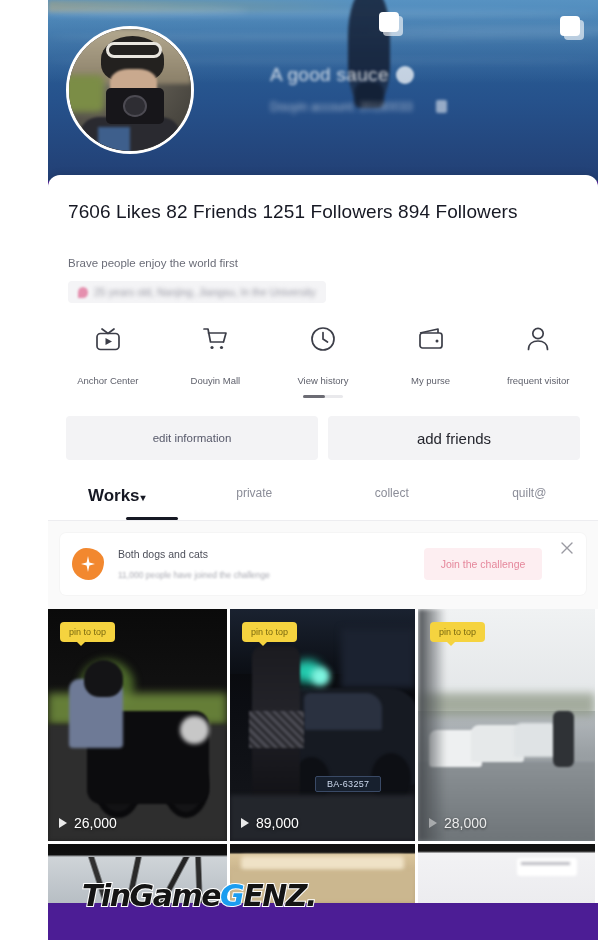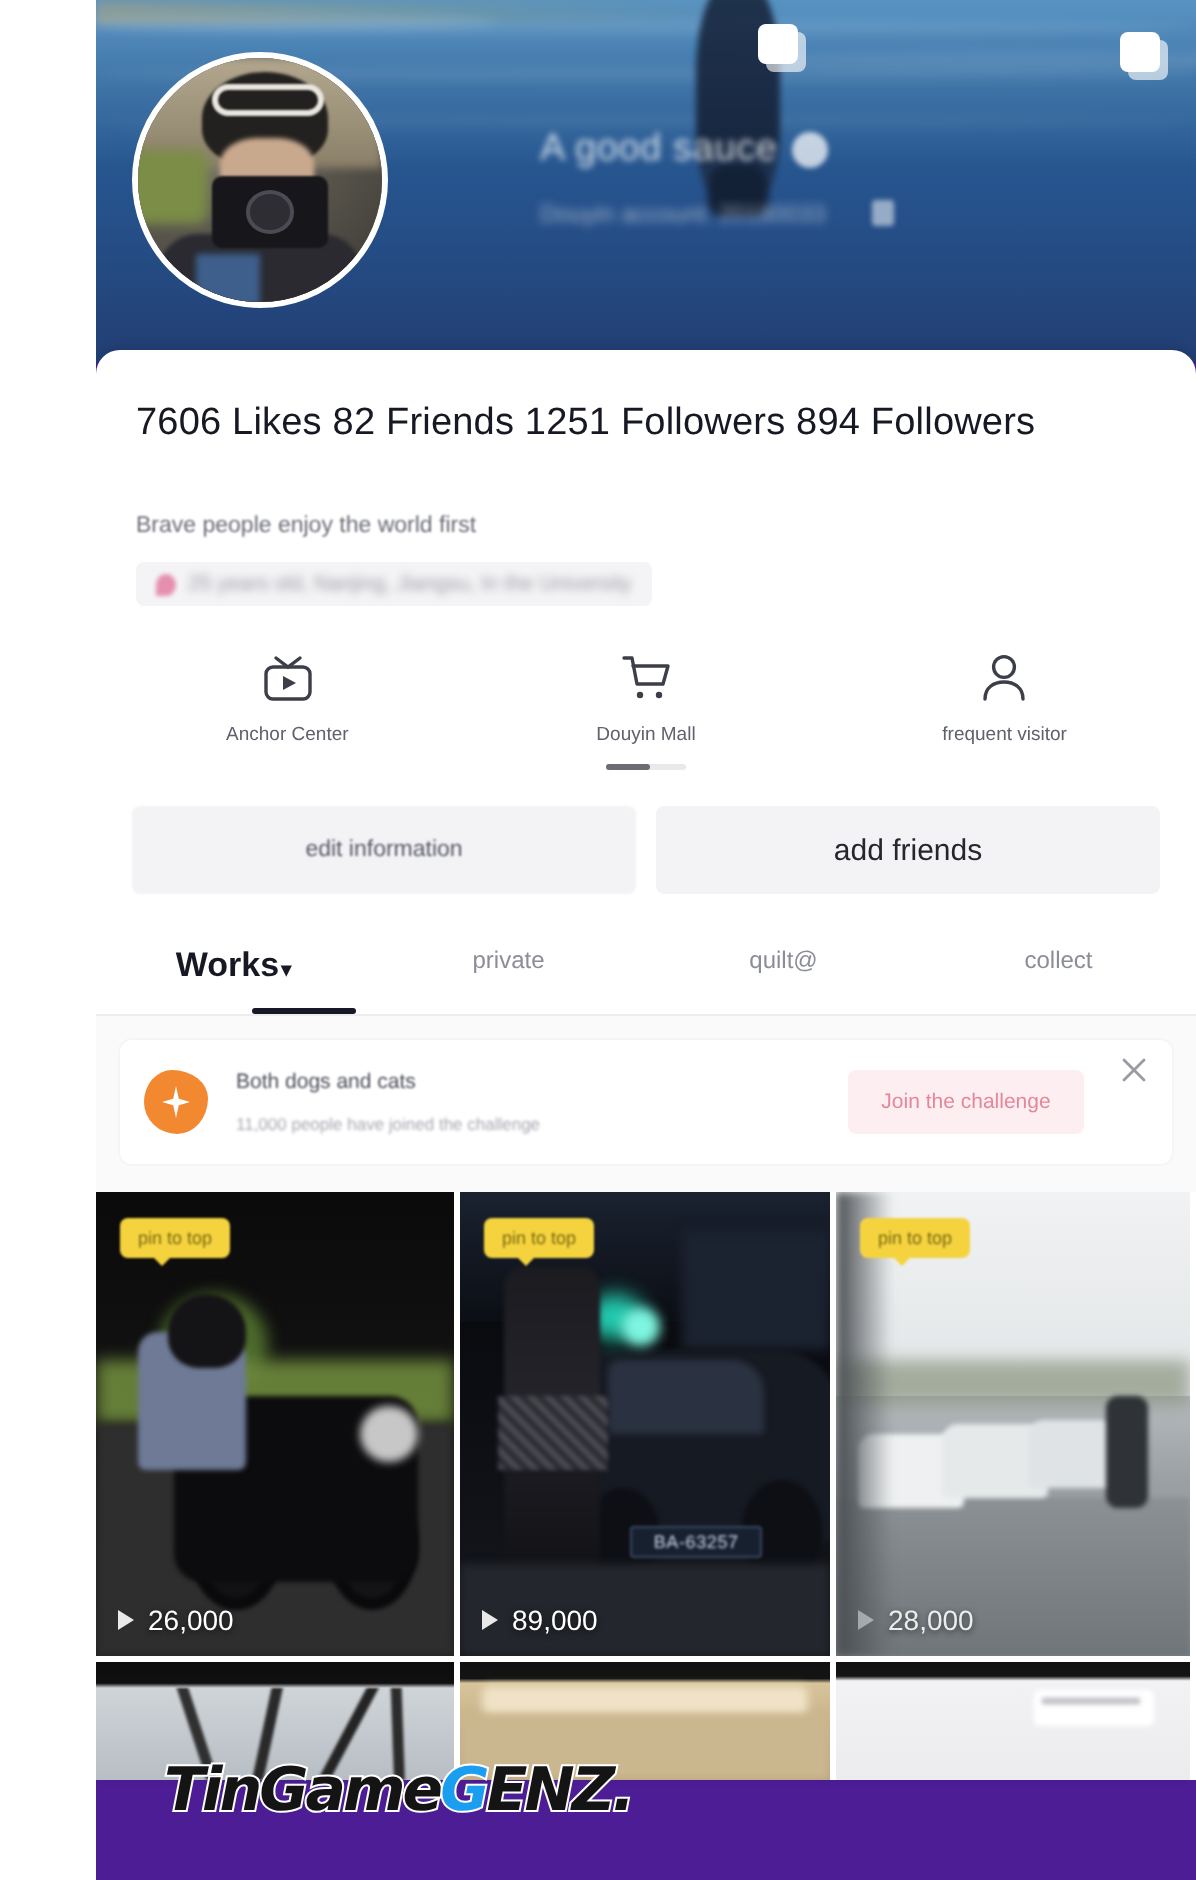--- a/index.html
+++ b/index.html
@@ -183,21 +183,21 @@
     font-size: 10.5px; color: #9a9aa4; filter: blur(2.1px);
   }
 
   
   .iconrow {
     display: flex;
     padding: 22px 6px 0 6px;
   }
   .iconcell {
     flex: 1;
-    display: flex; flex-direction: column; align-items: center; gap: 9px;
+    display: flex; flex-direction: column; align-items: center; gap: 22px;
   }
   .iconcell svg { display:block; }
   .iconcell .lbl {
     font-size: 9.5px; color: #5f616c; white-space: nowrap;
   }
   .scrollhint {
     margin: 9px auto 0 auto;
     width: 40px; height: 3px; border-radius: 2px;
     background: #e9e9ec; position: relative;
   }
@@ -546,21 +546,40 @@
             <svg width="30" height="28" viewBox="0 0 30 28" fill="none" stroke="#3c3e48" stroke-width="1.7" stroke-linecap="round" stroke-linejoin="round">
               <path d="M4 4 H8 L10.5 17 H23"></path>
               <path d="M8.5 8 H26 L23.5 17"></path>
               <circle cx="12" cy="22.5" r="1.6" fill="#3c3e48" stroke="none"></circle>
               <circle cx="21.5" cy="22.5" r="1.6" fill="#3c3e48" stroke="none"></circle>
             </svg>
           </span>
           <span class="lbl">Douyin Mall</span>
         </div>
 
-
+        <div class="iconcell">
+          <span>
+            <svg width="30" height="28" viewBox="0 0 30 28" fill="none" stroke="#3c3e48" stroke-width="1.7" stroke-linecap="round">
+              <circle cx="15" cy="14" r="11"></circle>
+              <path d="M15 7.5 V14 L19.5 17"></path>
+            </svg>
+          </span>
+          <span class="lbl">View history</span>
+        </div>
+
+        <div class="iconcell">
+          <span>
+            <svg width="30" height="28" viewBox="0 0 30 28" fill="none" stroke="#3c3e48" stroke-width="1.7" stroke-linejoin="round">
+              <path d="M4 8 L22 4 L22 8"></path>
+              <rect x="4" y="8" width="22" height="15" rx="2.5"></rect>
+              <circle cx="21" cy="16" r="1.5" fill="#3c3e48" stroke="none"></circle>
+            </svg>
+          </span>
+          <span class="lbl">My purse</span>
+        </div>
 
         <div class="iconcell">
           <span>
             <svg width="30" height="28" viewBox="0 0 30 28" fill="none" stroke="#3c3e48" stroke-width="1.7" stroke-linecap="round">
               <circle cx="15" cy="8.5" r="5.2"></circle>
               <path d="M5.5 24.5 C5.5 18.8 9.8 16 15 16 C20.2 16 24.5 18.8 24.5 24.5"></path>
             </svg>
           </span>
           <span class="lbl">frequent visitor</span>
         </div>
@@ -571,22 +590,22 @@
       <div class="actions">
         <div class="btn edit">edit information</div>
         <div class="btn add">add friends</div>
       </div>
 
       <div class="tabs">
         <div class="tab active">
           <span>Works</span><span class="caret">▾</span>
         </div>
         <div class="tab">private</div>
+        <div class="tab">collect</div>
         <div class="tab">quilt@</div>
-        <div class="tab">collect</div>
         <div class="underline"></div>
       </div>
       <div class="tabdiv"></div>
 
       <div class="bannerwrap">
         <div class="banner">
           <div class="flower">
             <div class="petal"></div>
               <div class="star"></div>
           </div>

